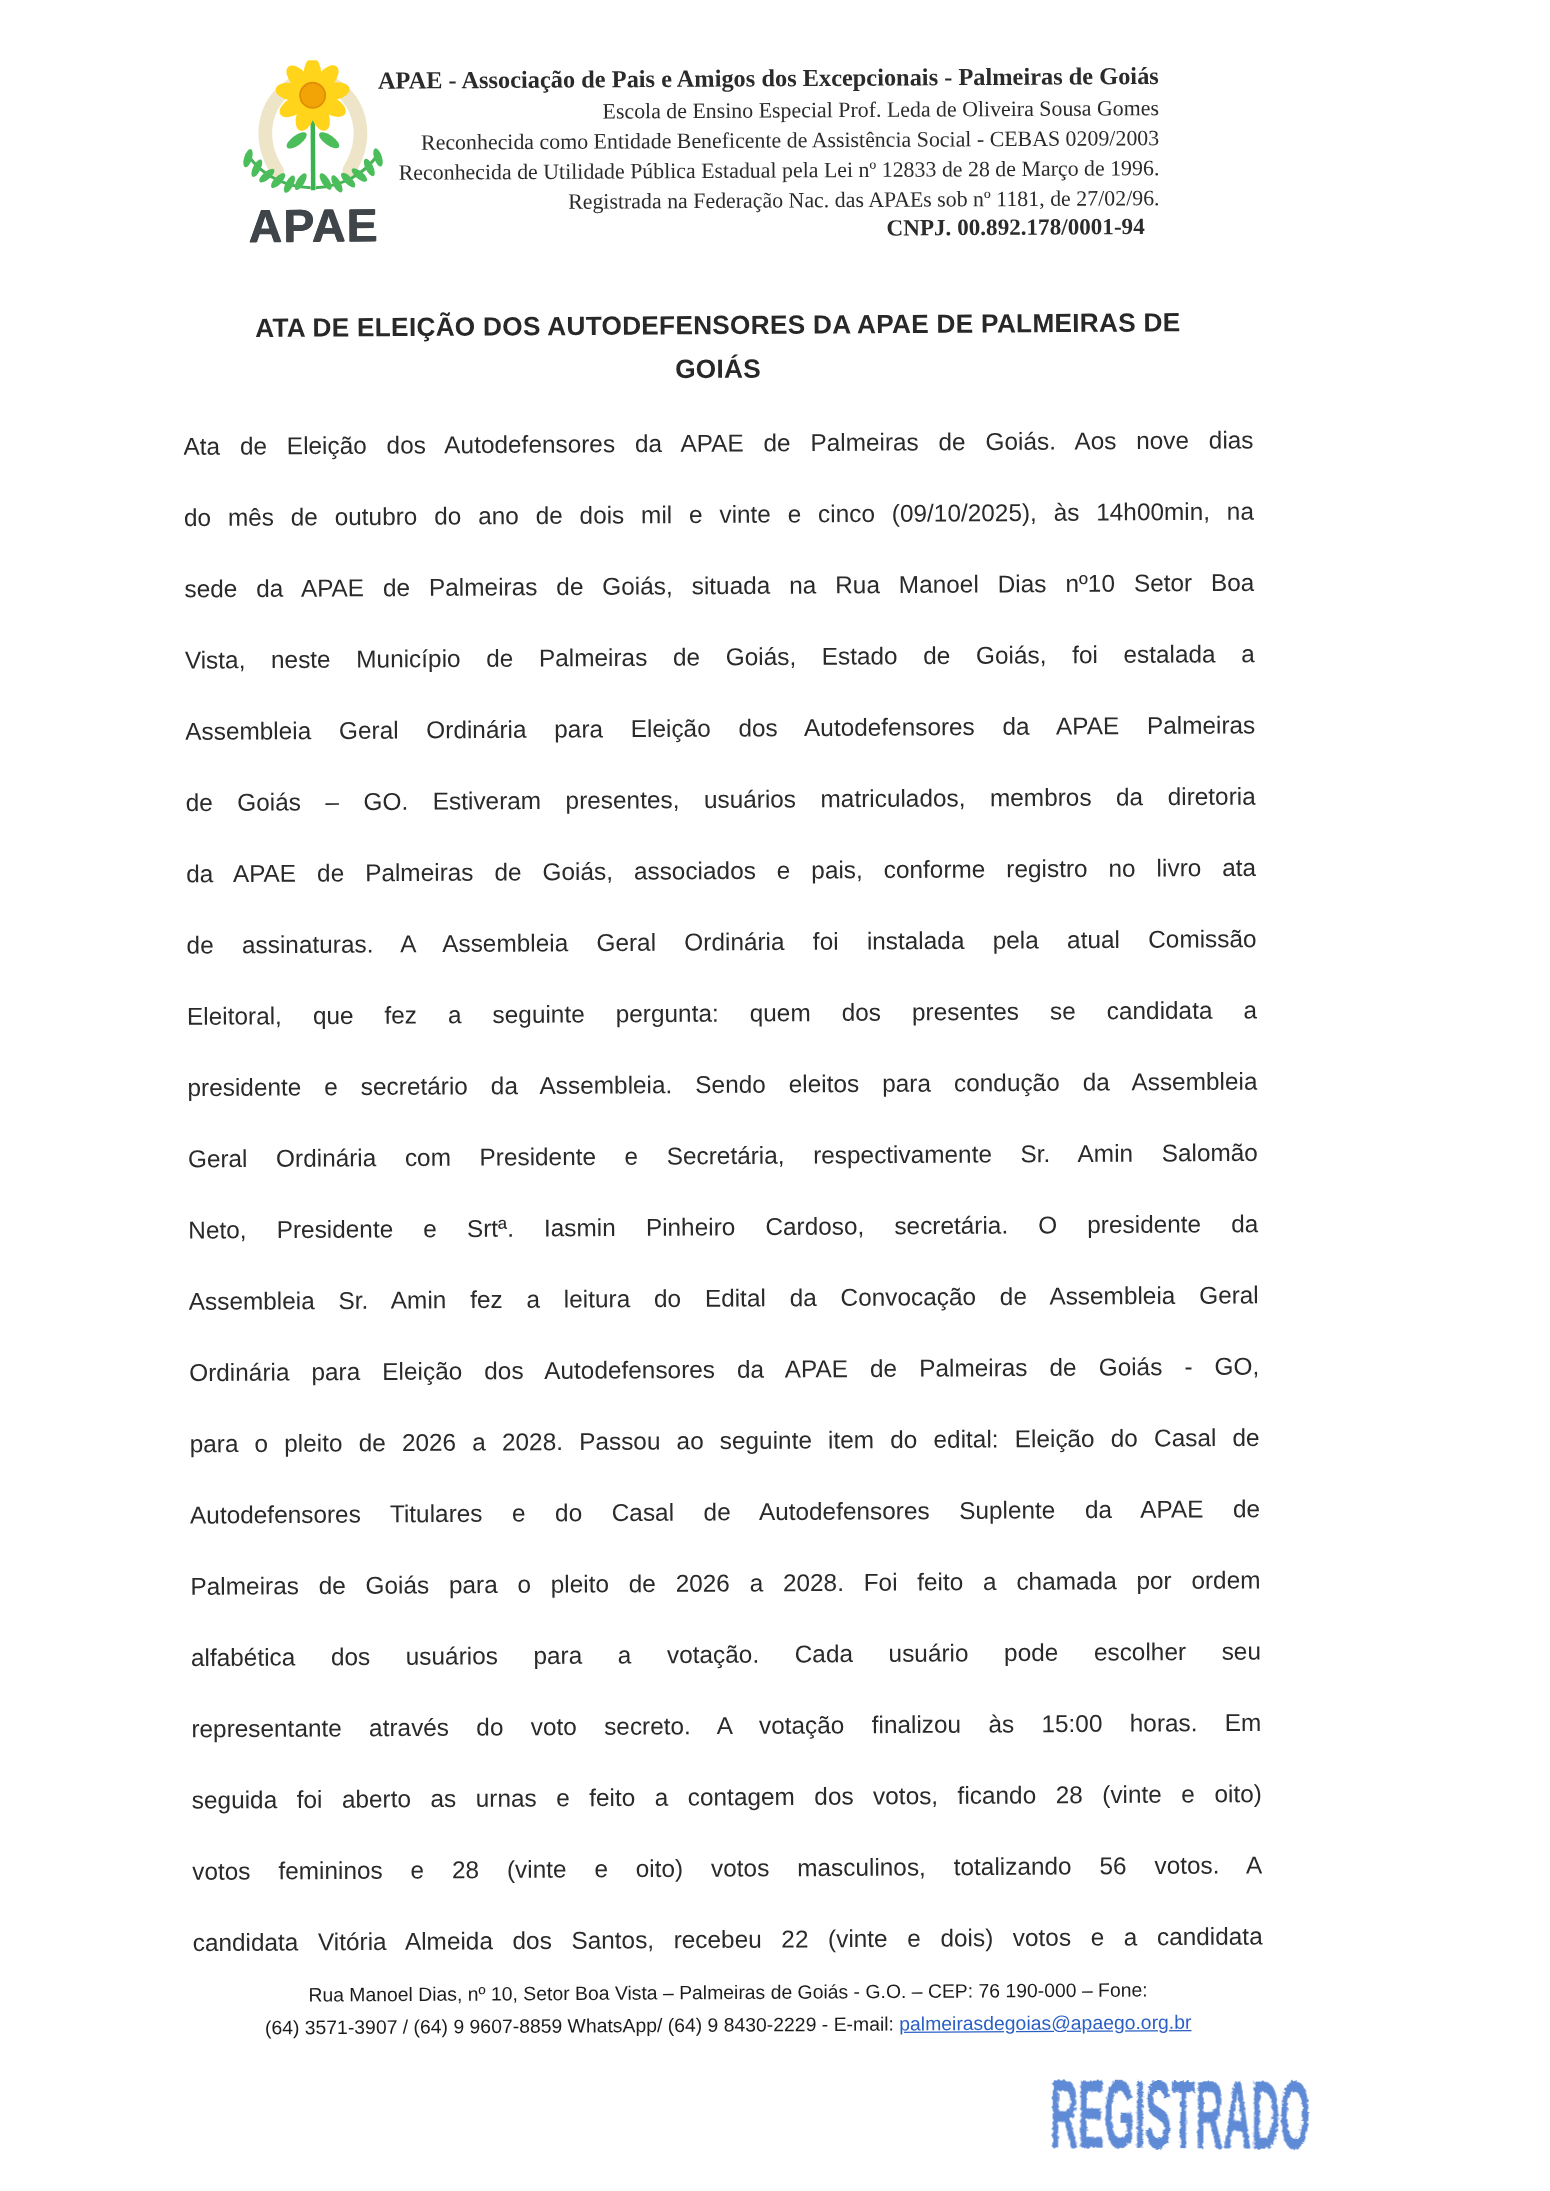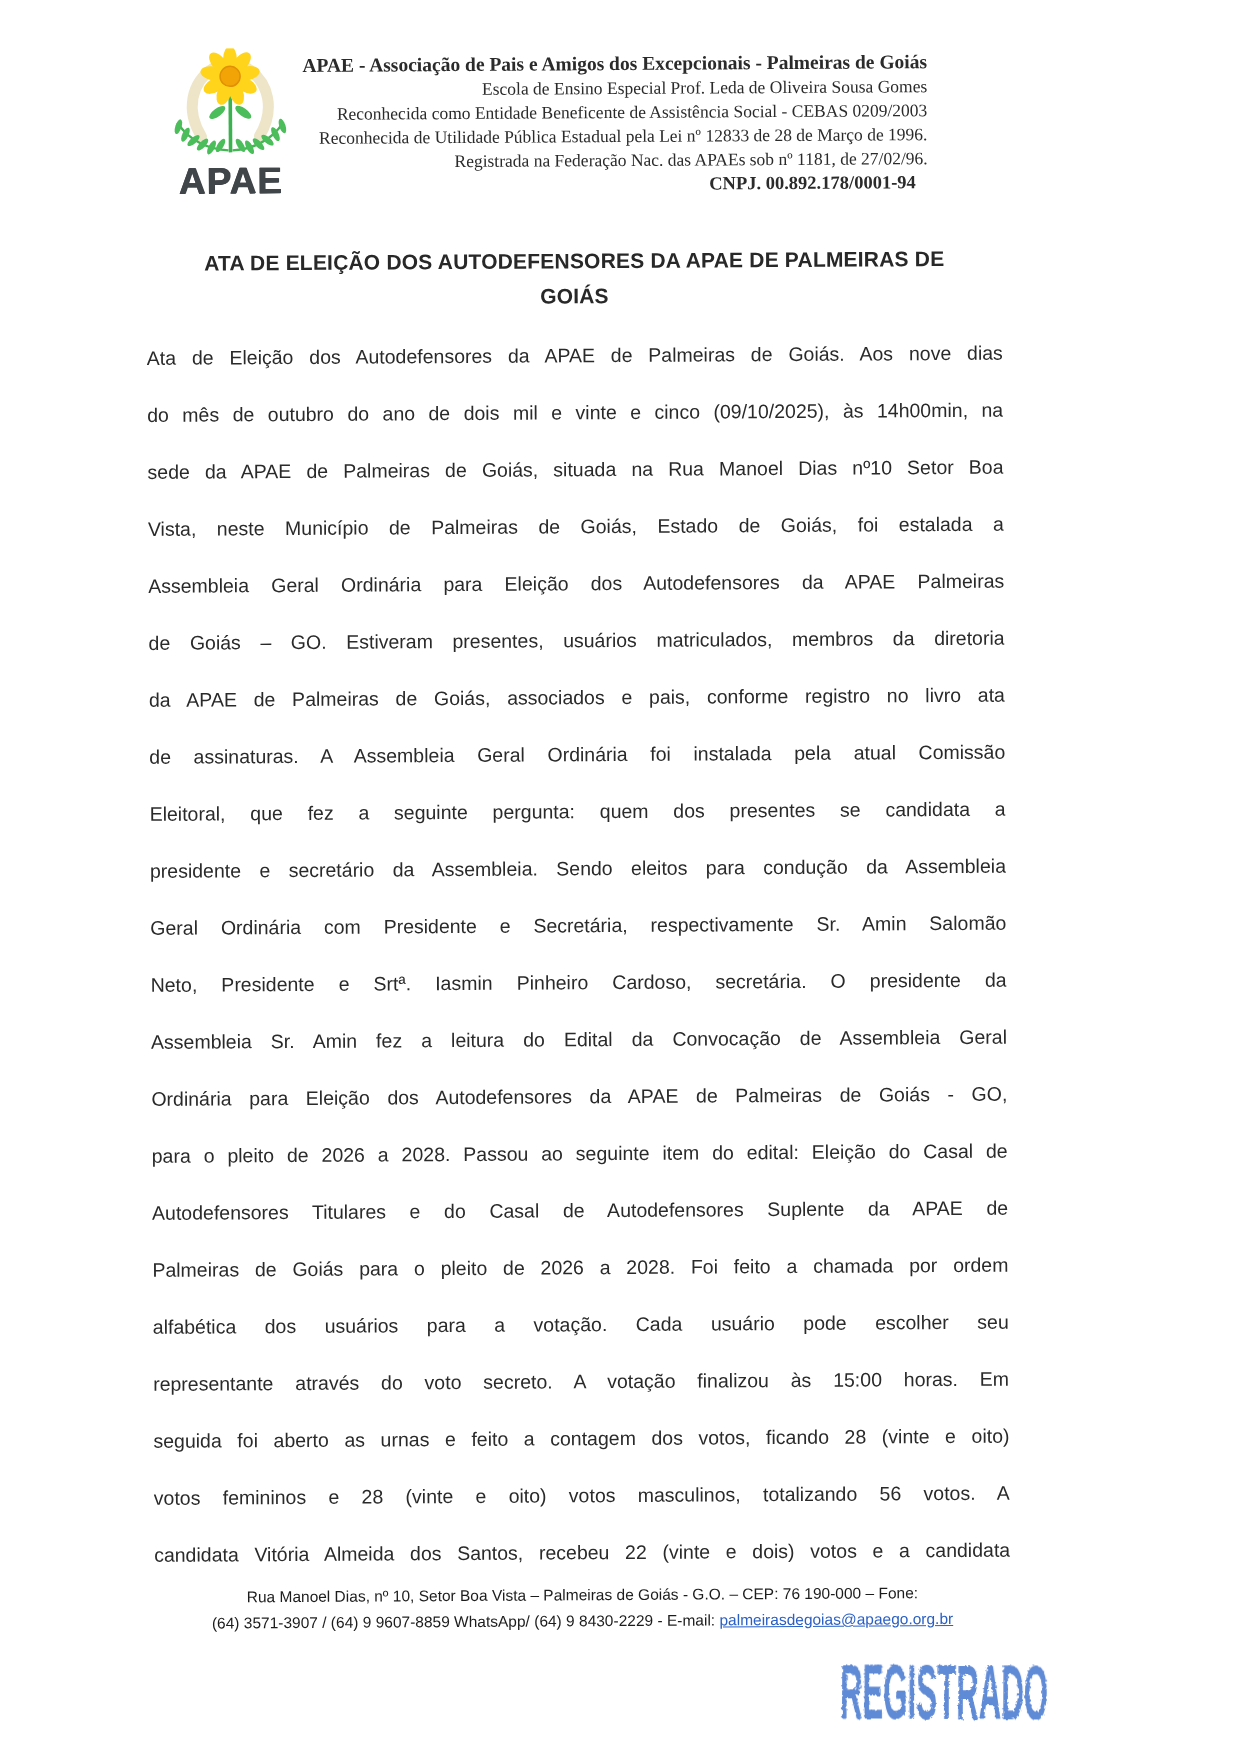--- a/index.html
+++ b/index.html
@@ -4,21 +4,21 @@
 <style>
   html,body { margin:0; padding:0; background:#e8e8e8; }
   .page {
     position:relative; width:1240px; height:1753px;
     background:#ffffff; overflow:hidden; margin:0 auto;
     font-family:"Liberation Sans", sans-serif; color:#262626;
   }
   .skew { position:absolute; inset:0; transform:rotate(-0.35deg); transform-origin:50% 50%; }
 
   
-  .logo { position:absolute; left:168px; top:46px; width:134px; height:152px; }
+  .logo { position:absolute; left:188px; top:46px; width:134px; height:152px; }
   .logo svg { display:block; }
   .logo-word {
     position:absolute; left:0; top:112px; width:134px; text-align:center;
     font-weight:bold; font-size:37px; letter-spacing:1px; color:#40454a;
     text-shadow:0.7px 0 0 #40454a, 0 0.4px 0 #40454a;
     font-family:"Liberation Sans", sans-serif;
   }
   .letterhead-text {
     position:absolute; left:290px; right:308px; top:52px;
     text-align:right; font-family:"Liberation Serif", serif; color:#2b2b2b;

